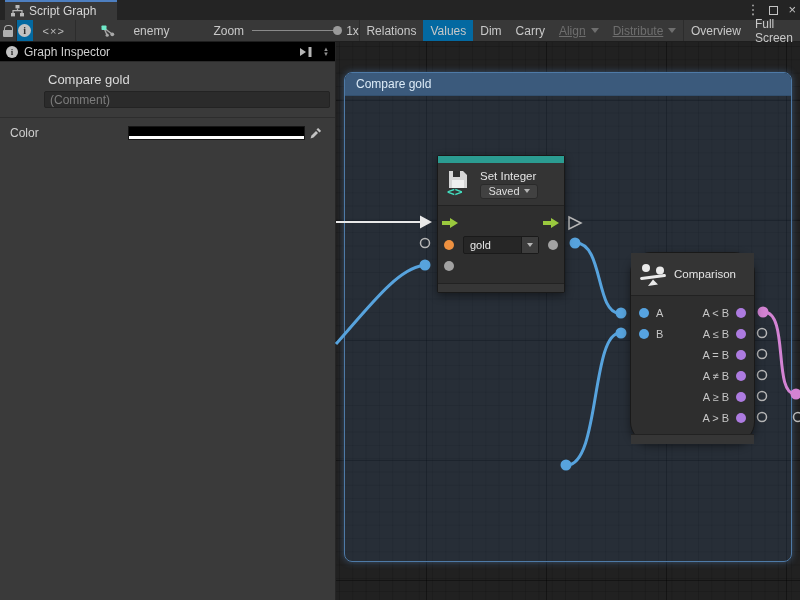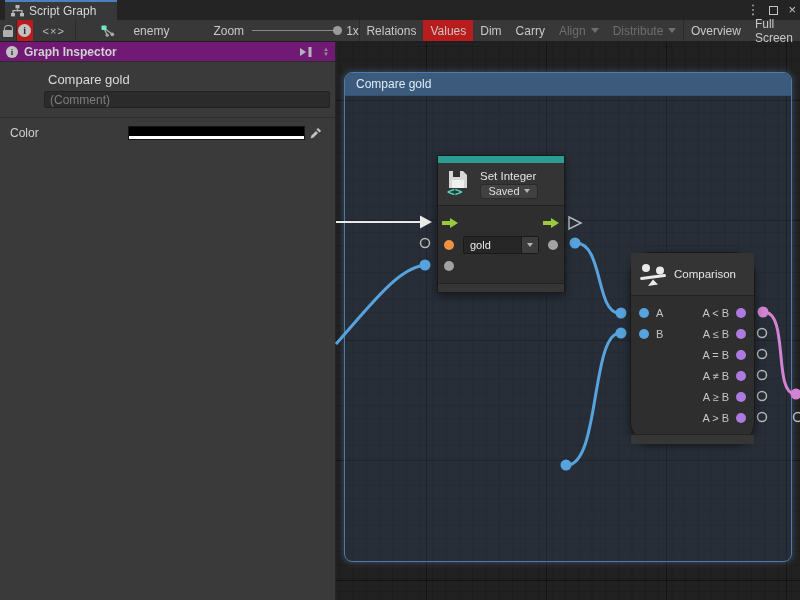--- a/index.html
+++ b/index.html
@@ -14,44 +14,44 @@
   .winctl { position:absolute; right:4px; top:0; height:20px; display:flex; align-items:center; gap:10px;
     color:#c4c4c4; font-size:13px; }
   .winctl span { cursor:default; line-height:20px; }
   .maxbox { width:9px; height:9px; border:1.5px solid #c4c4c4; display:inline-block; }
 
   
   .toolbar { position:absolute; left:0; top:20px; width:800px; height:22px; background:#383838;
     border-bottom:1px solid #1e1e1e; display:flex; align-items:stretch; font-size:12px; }
   .tbtn { display:flex; align-items:center; justify-content:center; padding:0 7px; color:#c8c8c8; }
   .tbtn.square { width:26px; padding:0; }
-  .tbtn.active { background:#b91c1c; }
-  .tbtn.disabled { color:#6e6e6e; }
+  .tbtn.active { background:#0369a1; }
+  .tbtn.disabled { color:#6e6e6e;text-decoration:underline; }
   .tsep { width:1px; background:#2c2c2c; }
   .lock { width:10px; height:7px; background:#b0b0b0; border-radius:1px; position:relative; margin-top:5px; }
   .lock:before { content:""; position:absolute; left:1.5px; top:-5px; width:7px; height:5px;
     border:1.5px solid #b0b0b0; border-bottom:none; border-radius:4px 4px 0 0; }
   .info-circle { width:13px; height:13px; border-radius:50%; background:#c2c2c2; color:#2f2f2f;
     font:bold 10px "Liberation Serif", serif; text-align:center; line-height:13px; }
   .info-circle:after { content:"i"; }
   .code-glyph:after { content:"<\00d7>"; color:#bdbdbd; letter-spacing:1px; font-size:11px; }
   .crumb { display:flex; align-items:center; gap:18px; padding:0 8px; margin-left:18px; }
   .zoom-wrap { display:flex; align-items:center; gap:8px; margin-left:36px; }
   .zoom-track { width:86px; height:1px; background:#8a8a8a; position:relative; }
   .zoom-handle { position:absolute; right:-4px; top:-4px; width:9px; height:9px; border-radius:50%; background:#9a9a9a; }
   .caret { width:0; height:0; border-left:4px solid transparent; border-right:4px solid transparent;
     border-top:5px solid #b5b5b5; display:inline-block; margin-left:5px; }
   .disabled .caret { border-top-color:#6e6e6e; }
   .grow { flex:1; }
 
   
   .inspector { position:absolute; left:0; top:42px; width:336px; height:558px; background:#3a3a3a;
     border-right:1px solid #262626; }
-  .insp-head { height:20px; background:#701a75; border-bottom:1px solid #2b2b2b;
-    display:flex; align-items:center; gap:6px; padding:0 6px;font-weight:bold; }
+  .insp-head { height:20px; background:#000000; border-bottom:1px solid #2b2b2b;
+    display:flex; align-items:center; gap:6px; padding:0 6px; }
   .insp-head .info-circle { width:12px; height:12px; line-height:12px; font-size:9px; }
   .insp-title { color:#d0d0d0; }
   .spinner { display:flex; flex-direction:column; line-height:5px; font-size:6px; color:#8f8f8f; margin-left:4px; }
   .graph-title { margin:10px 0 4px 48px; font-size:13px; color:#dadada; }
   .comment { display:block; margin-left:44px; width:286px; height:17px; background:#2b2b2b;
     border:1px solid #232323; border-radius:2px; color:#cfcfcf; font-size:12px; padding:0 5px;
     font-family:"Liberation Sans", sans-serif; }
   .comment::placeholder { color:#7d7d7d; }
   .insp-div { border-bottom:1px solid #2d2d2d; margin-top:9px; }
   .color-row { position:relative; margin-top:7px; height:16px; }

